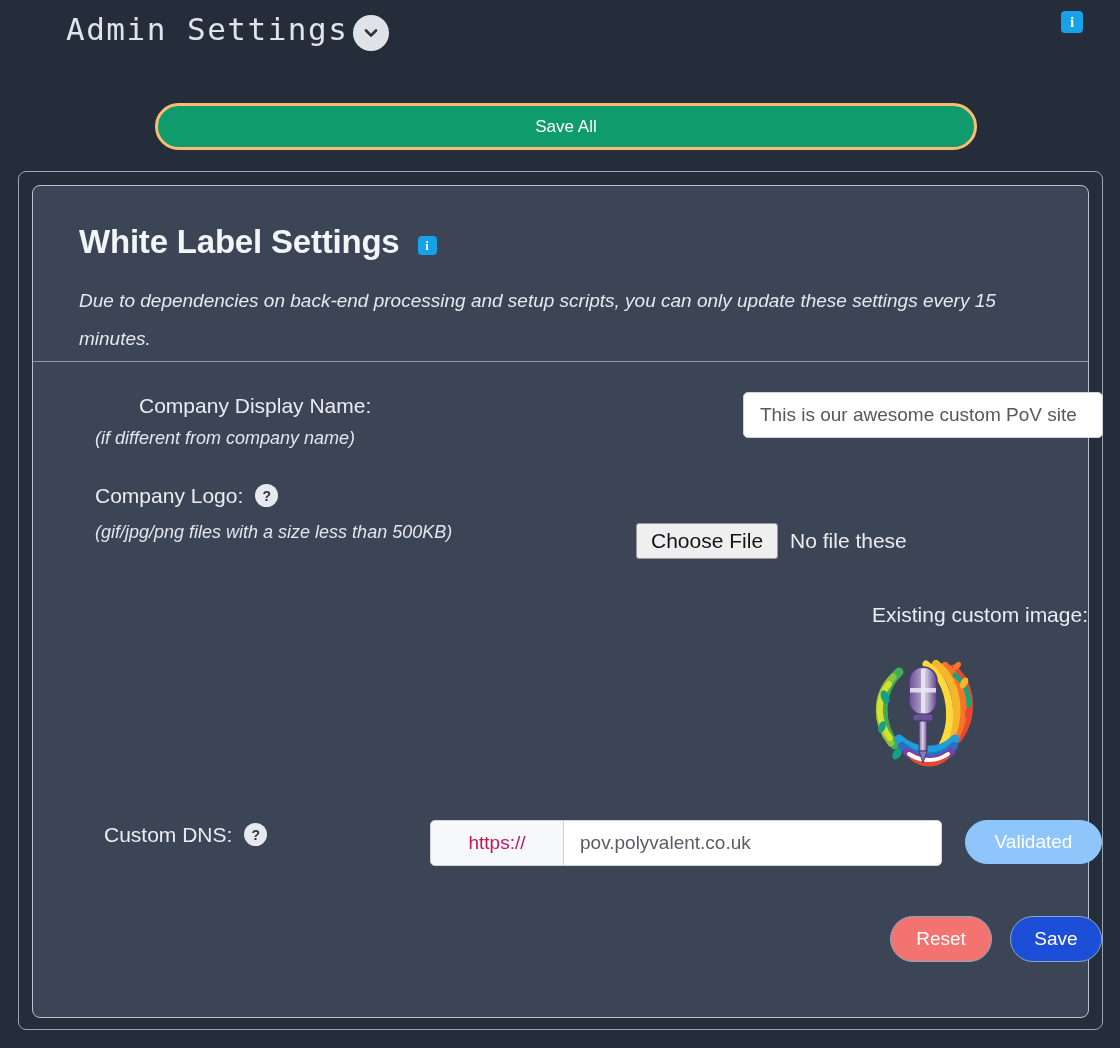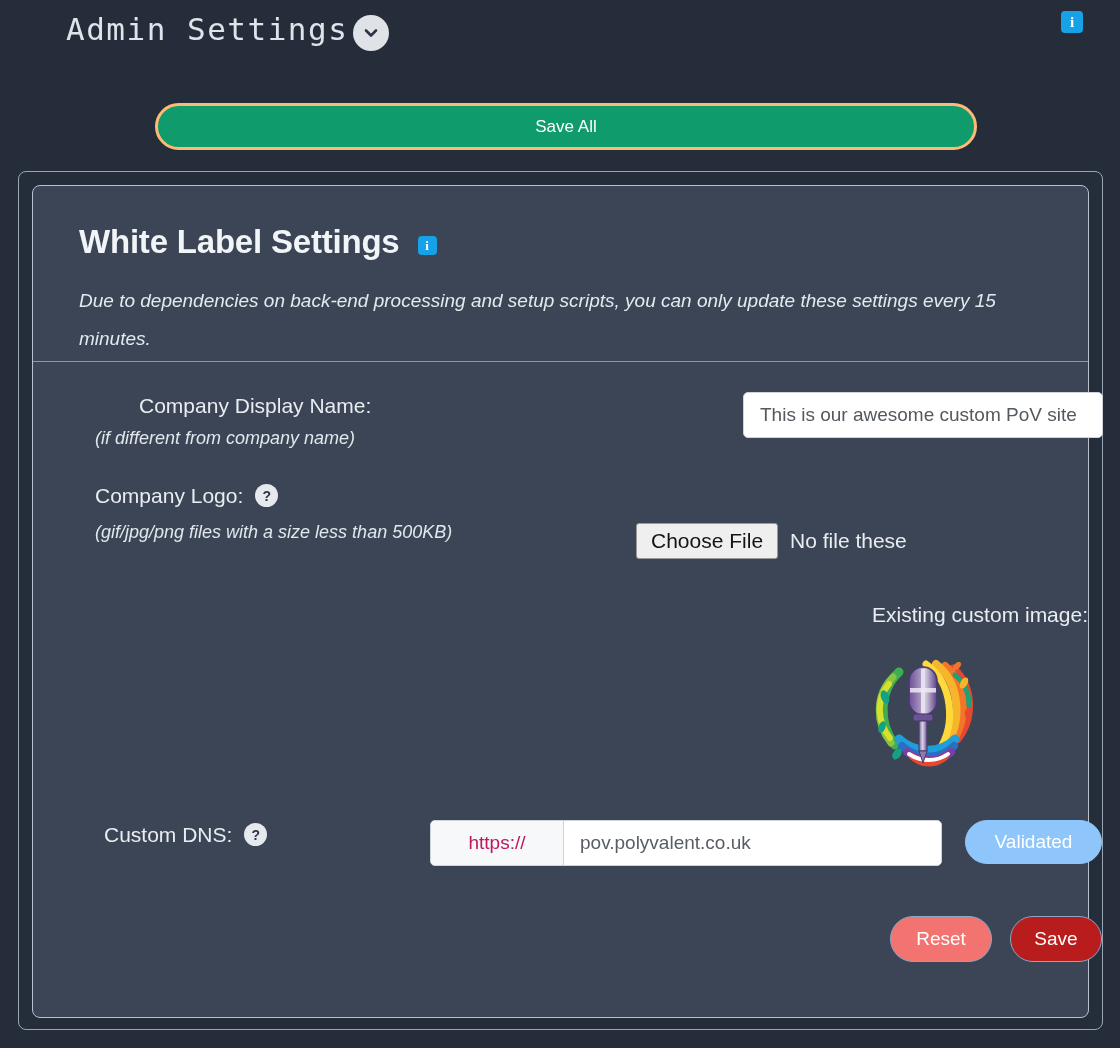--- a/index.html
+++ b/index.html
@@ -276,21 +276,21 @@
     color: #ffffff;
     font-size: 19px;
     font-family: "Liberation Sans", sans-serif;
     cursor: pointer;
   }
   .btn-save {
     position: absolute;
     left: 977px; top: 554px;
     width: 92px; height: 46px;
     border-radius: 24px;
-    background: #b91c1c;
+    background: #1d4ed8;
     border: 1px solid #88a9c6;
     color: #ffffff;
     font-size: 19px;
     font-family: "Liberation Sans", sans-serif;
     cursor: pointer;
   }
 </style>
 </head>
 <body>
 

